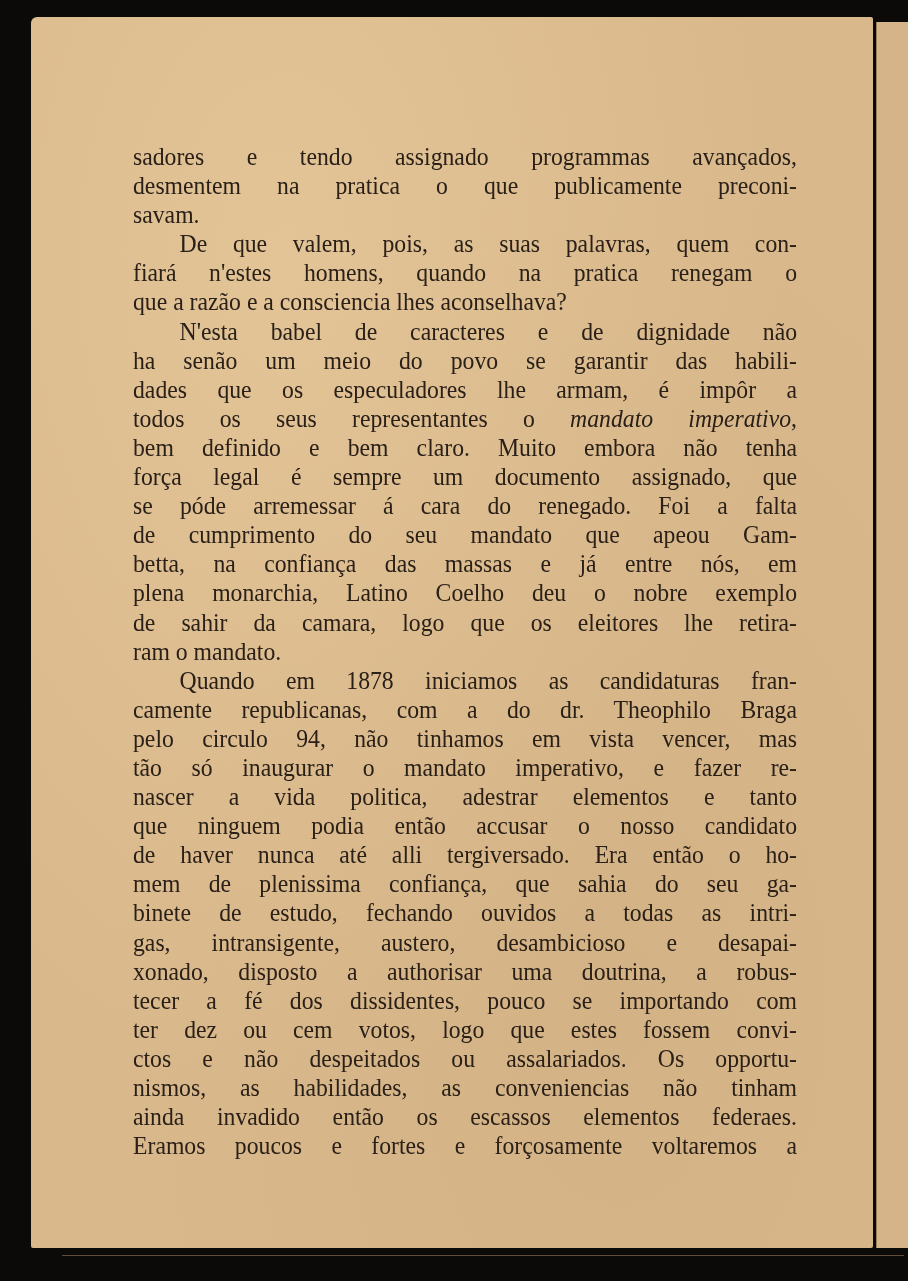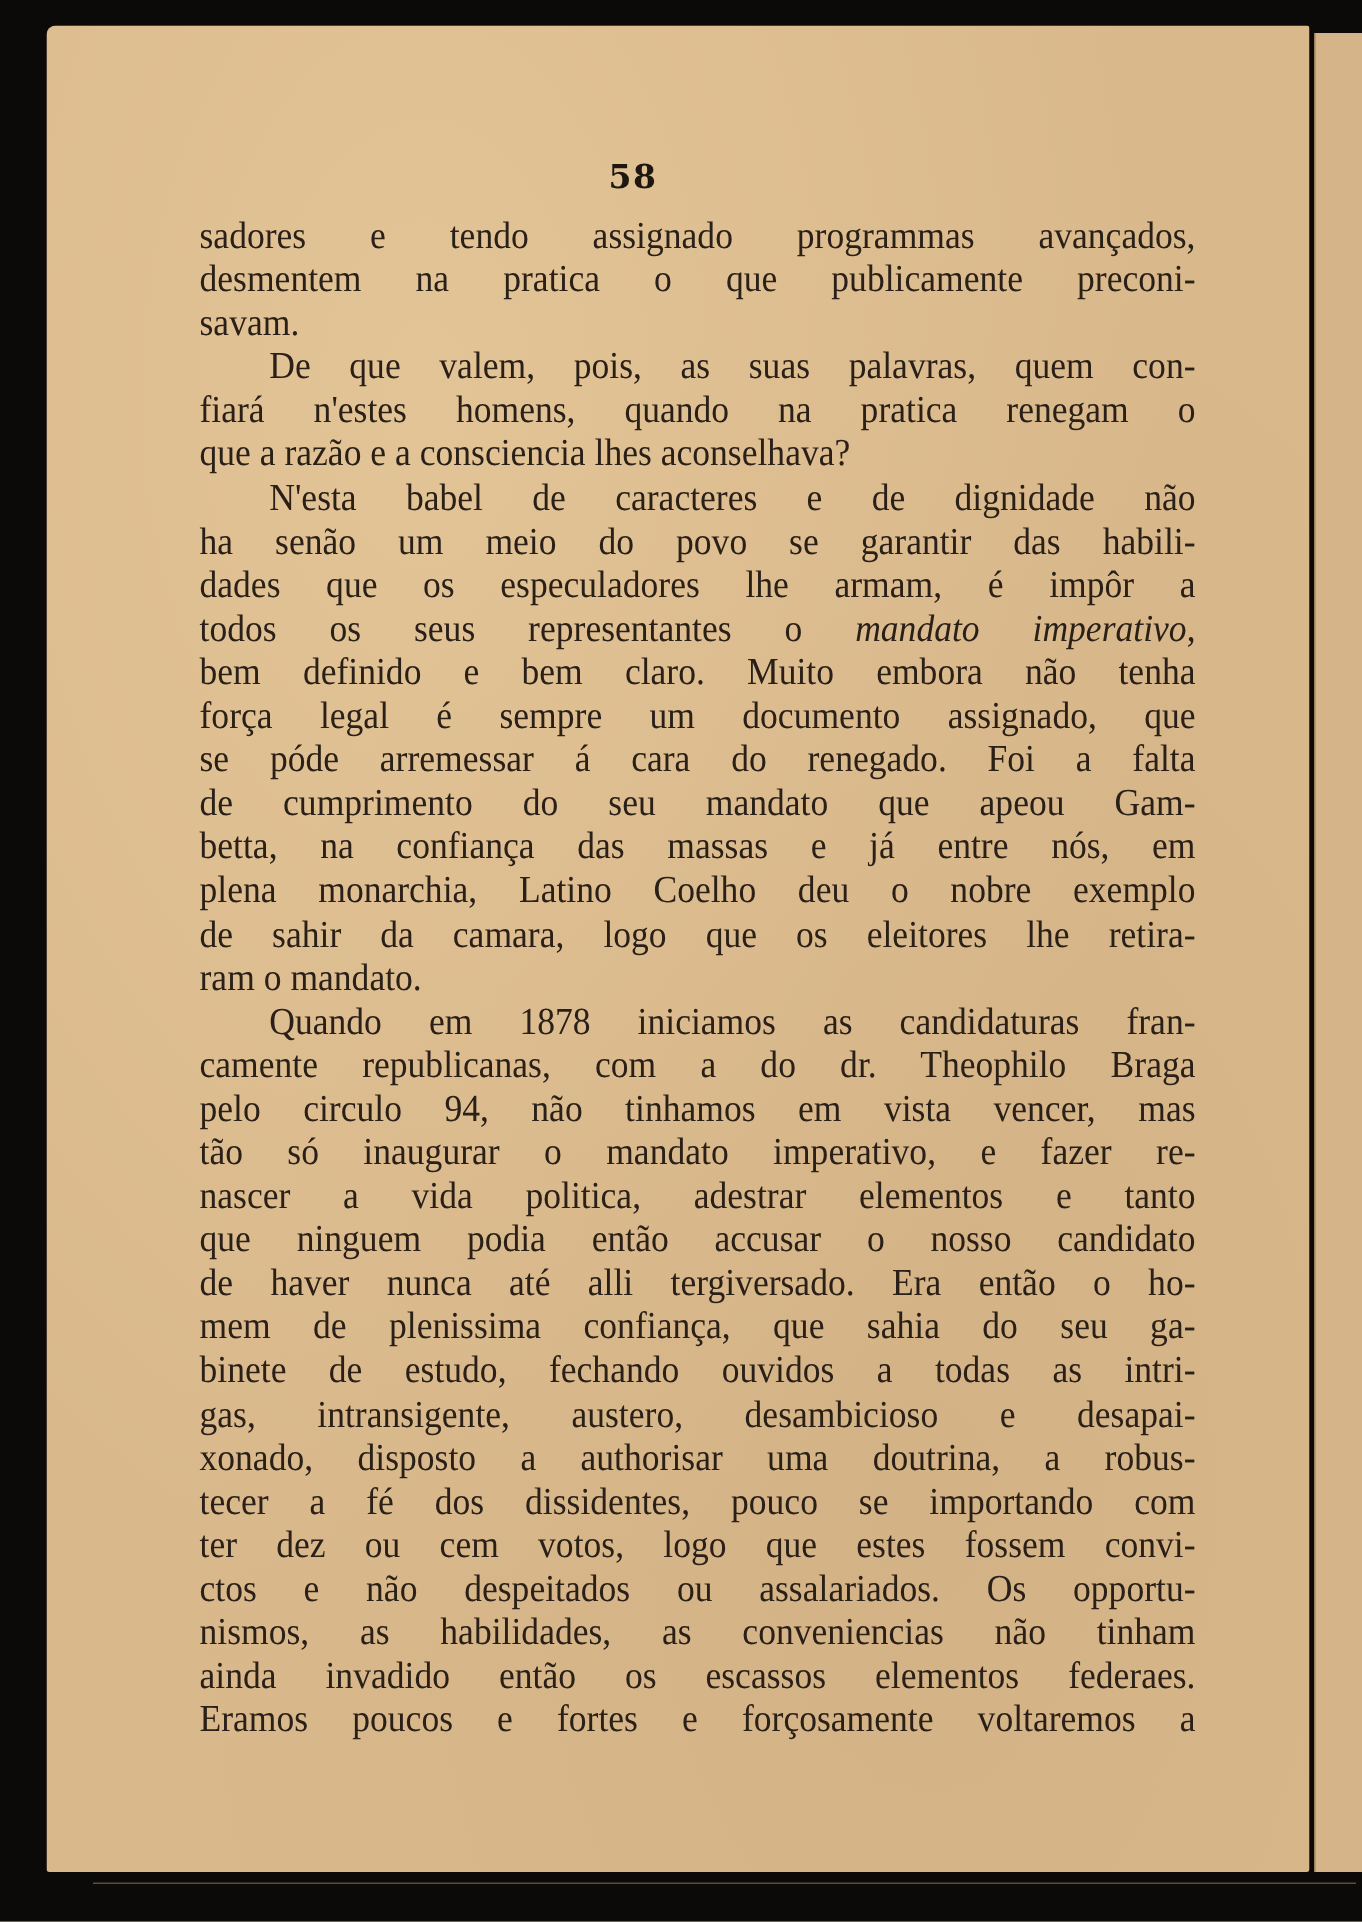--- a/index.html
+++ b/index.html
@@ -36,21 +36,20 @@
   .line { display:block; white-space:nowrap; text-align:justify; text-align-last:justify; height:29.1px; width:714px; }
   .line.last { text-align-last:left; }
   .indent { padding-left:50px; width:664px; }
   em { font-style:italic; }
 </style>
 </head>
 <body>
 
 <div class="next-page"></div>
 <div class="page">
-  <div class="page-number">58</div>
   <div class="bottom-edge"></div>
   <div class="text" id="body-text">
       <span class="line">sadores e tendo assignado programmas avançados,</span>
       <span class="line">desmentem na pratica o que publicamente preconi-</span>
       <span class="line last">savam.</span>
       <span class="line indent">De que valem, pois, as suas palavras, quem con-</span>
       <span class="line">fiará n'estes homens, quando na pratica renegam o</span>
       <span class="line last">que a razão e a consciencia lhes aconselhava?</span>
       <span class="line indent">N'esta babel de caracteres e de dignidade não</span>
       <span class="line">ha senão um meio do povo se garantir das habili-</span>

